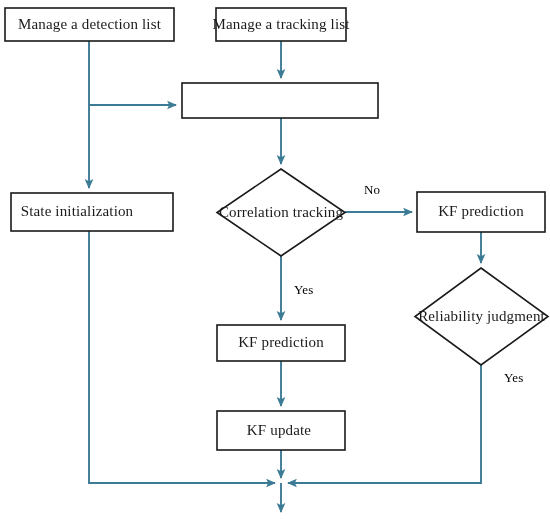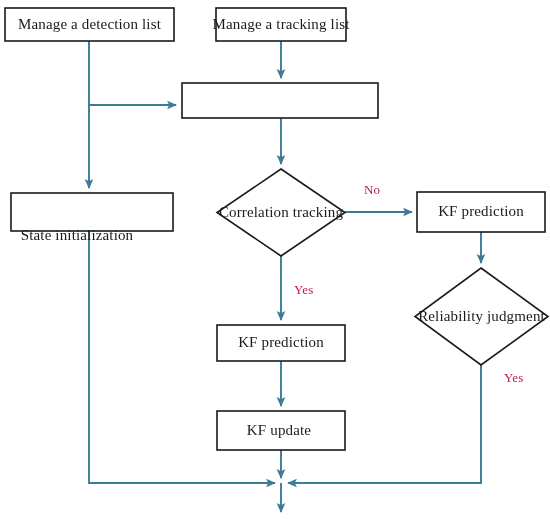--- a/index.html
+++ b/index.html
@@ -32,21 +32,21 @@
     text-align: left;
     color: #1a1a1a;
     font-size: 15px;
     line-height: 1.15;
     letter-spacing: 0.15px;
     pointer-events: none;
     white-space: nowrap;
   }
   .edge-label {
     position: absolute;
-    color: #be185d;
+    color: #000000;
     font-size: 13px;
     letter-spacing: 0.2px;
     white-space: nowrap;
   }
 </style>
 </head>
 <body>
 
 <div id="flow-root">
 
@@ -95,21 +95,21 @@
       <rect x="217" y="325" width="128" height="36"></rect>
       <rect x="217" y="411" width="128" height="39"></rect>
     </g>
   </svg>
 
   <div class="node-label" style="left:5px; top:8px; width:169px; height:33px;">Manage a detection list</div>
 
   <div class="node-label" style="left:216px; top:8px; width:130px; height:33px;">Manage a tracking list</div>
 
 
-  <div class="node-label" style="left:11px; top:193px; width:132px; height:38px;margin-top:24px;">State initialization</div>
+  <div class="node-label" style="left:11px; top:193px; width:132px; height:38px;">State initialization</div>
 
   <div class="node-label" style="left:207px; top:196px; width:148px; height:33px;">Correlation tracking</div>
 
   <div class="node-label" style="left:417px; top:192px; width:128px; height:40px;">KF prediction</div>
 
   <div class="node-label" style="left:409px; top:301px; width:145px; height:31px;">Reliability judgment</div>
 
   <div class="node-label" style="left:217px; top:325px; width:128px; height:36px;">KF prediction</div>
 
   <div class="node-label" style="left:217px; top:411px; width:124px; height:39px;">KF update</div>

